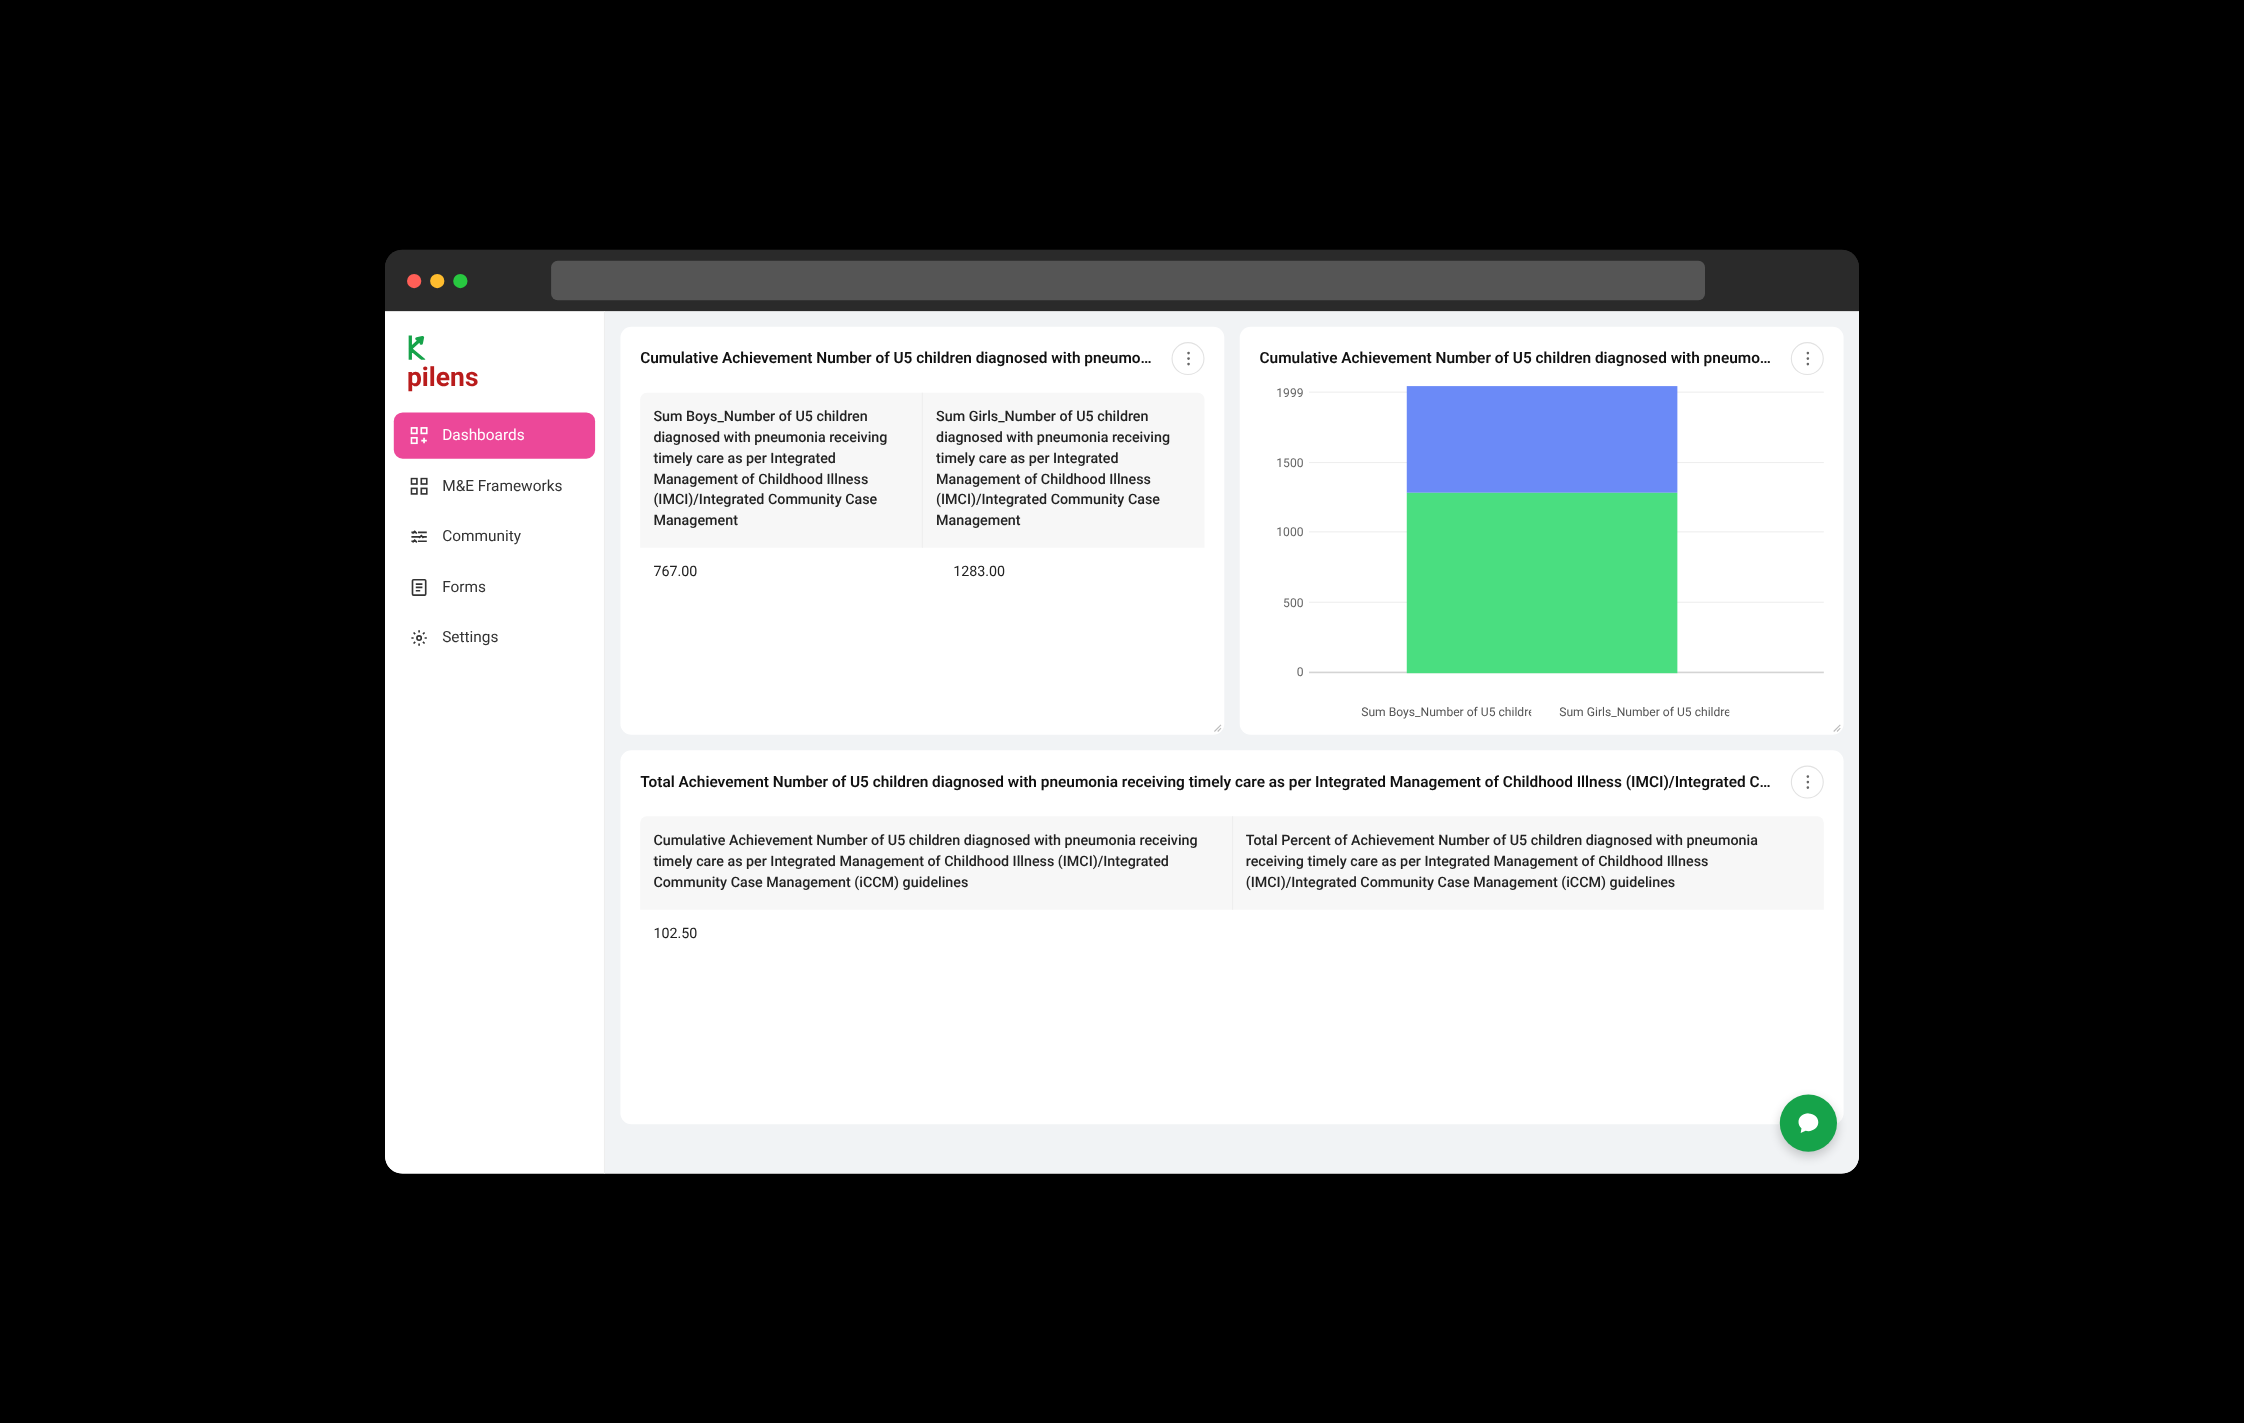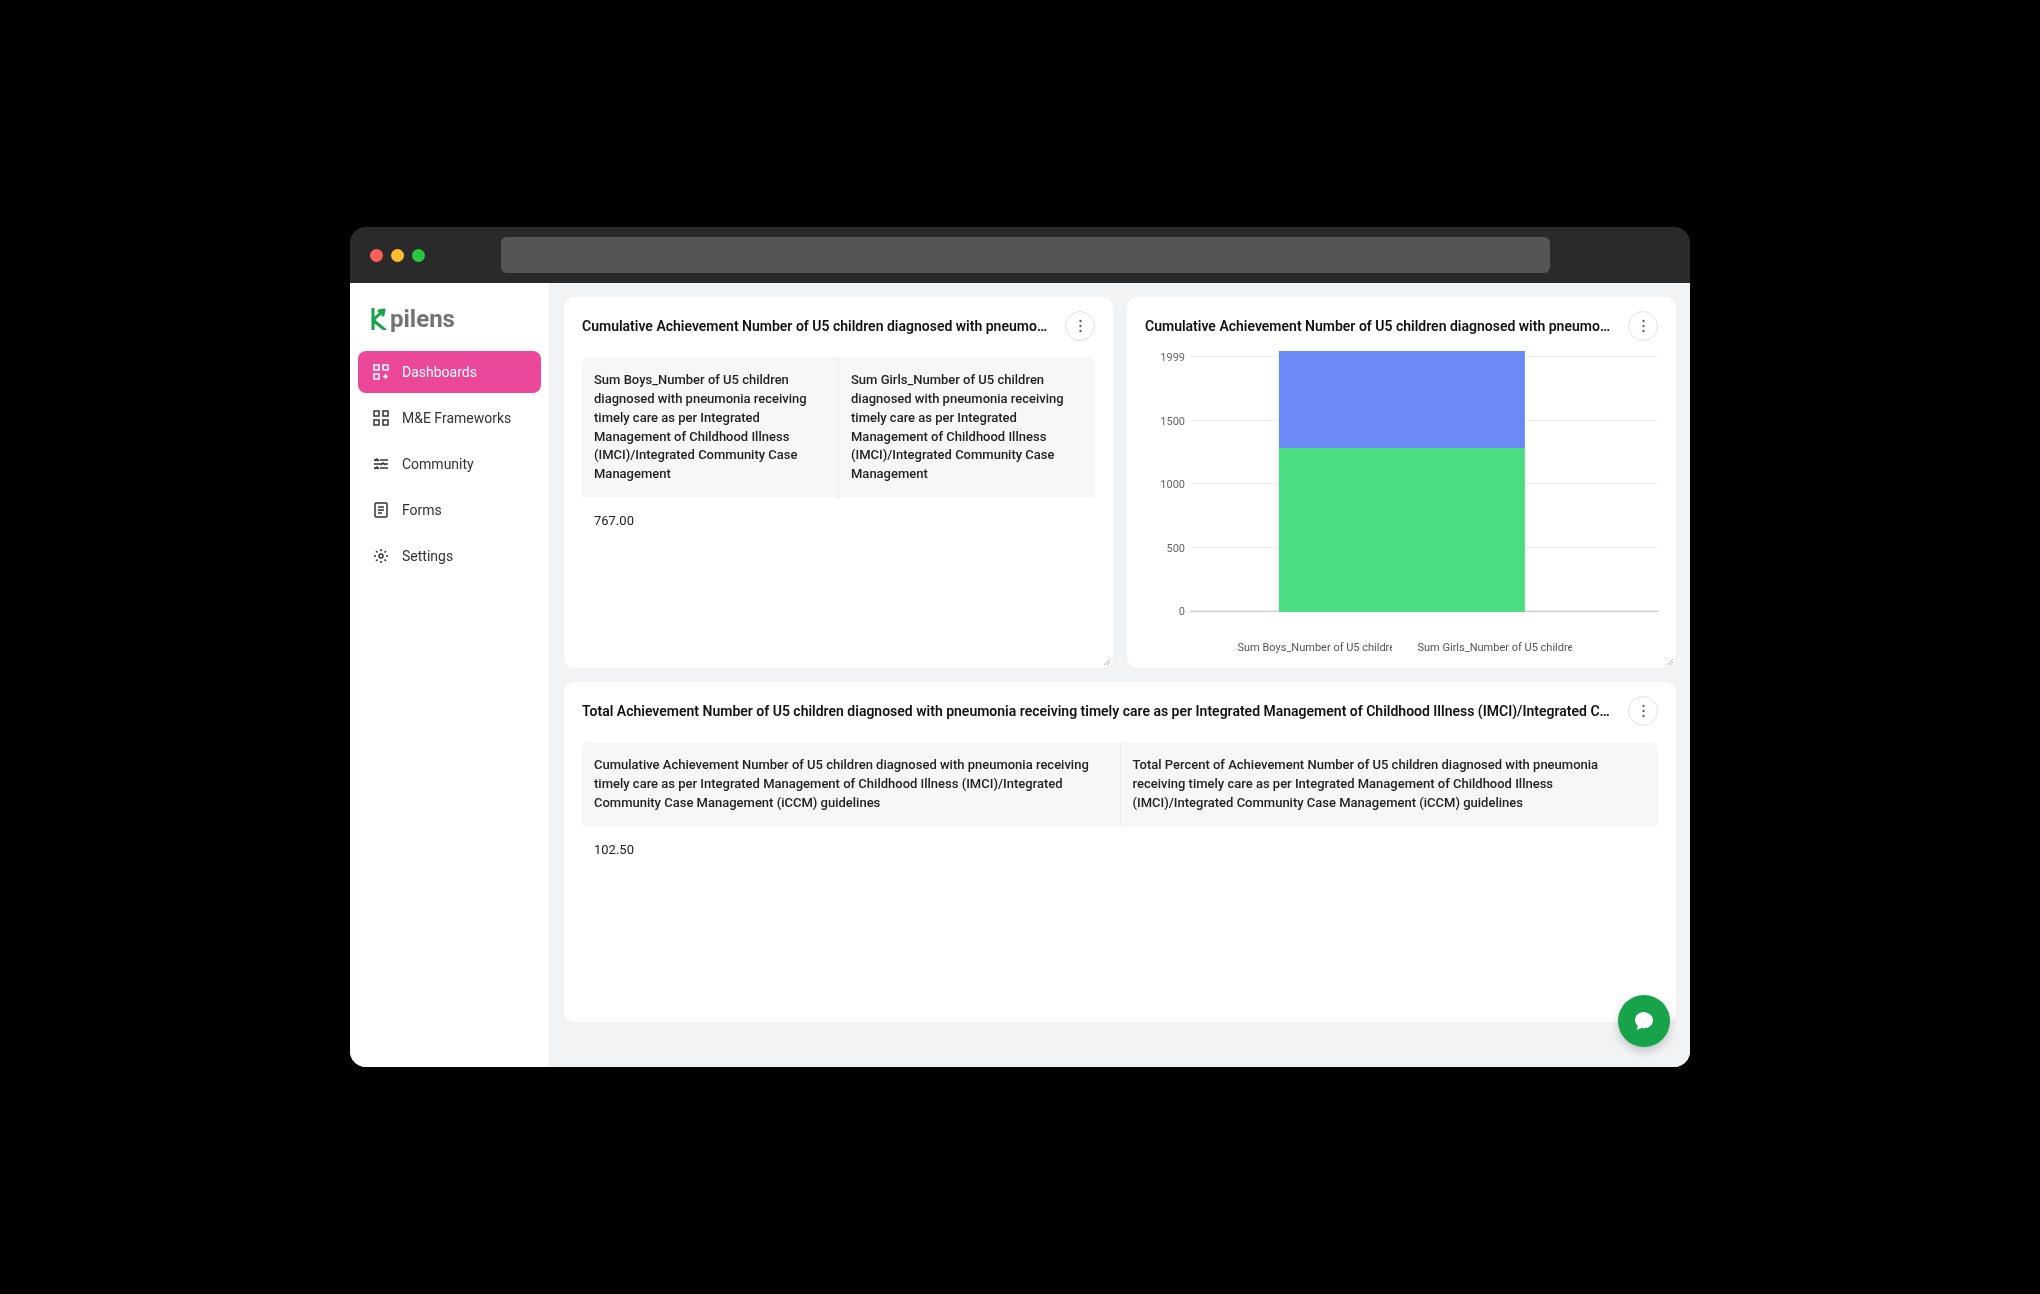--- a/index.html
+++ b/index.html
@@ -64,26 +64,27 @@
 
 .sidebar {
   width: 200px;
   background: #fff;
   padding: 16px 8px;
   border-right: 1px solid #eee;
 }
 
 .logo {
   display: flex;
-  align-items: center;
+  align-items: flex-start;
   gap: 2px;
   padding: 6px 12px 18px;
   font-size: 24px;
   font-weight: 700;
-  color: #737373;
+  color: #b91c1c;
+  flex-direction: column;
 }
 .logo-k {
   color: #16a34a;
   font-weight: 800;
   position: relative;
 }
 
 .nav-item {
   display: flex;
   align-items: center;
@@ -367,20 +368,21 @@
                 </svg>
             </div>
           </div>
           <div>
             <div class="table-header">
               <div class="table-cell">Sum Boys_Number of U5 children diagnosed with pneumonia receiving timely care as per Integrated Management of Childhood Illness (IMCI)/Integrated Community Case Management</div>
               <div class="table-cell">Sum Girls_Number of U5 children diagnosed with pneumonia receiving timely care as per Integrated Management of Childhood Illness (IMCI)/Integrated Community Case Management</div>
             </div>
             <div class="table-row">
               <div class="table-cell">767.00</div>
+              <div class="table-cell">1283.00</div>
             </div>
           </div>
           <div class="resize-handle">
             <svg width="12" height="12" viewBox="0 0 12 12">
                 <path d="M11 5 L5 11 M11 8 L8 11 M11 11 L11 11" stroke="#bbb" stroke-width="1"></path>
               </svg>
           </div>
         </div>
 
         <div class="card">

